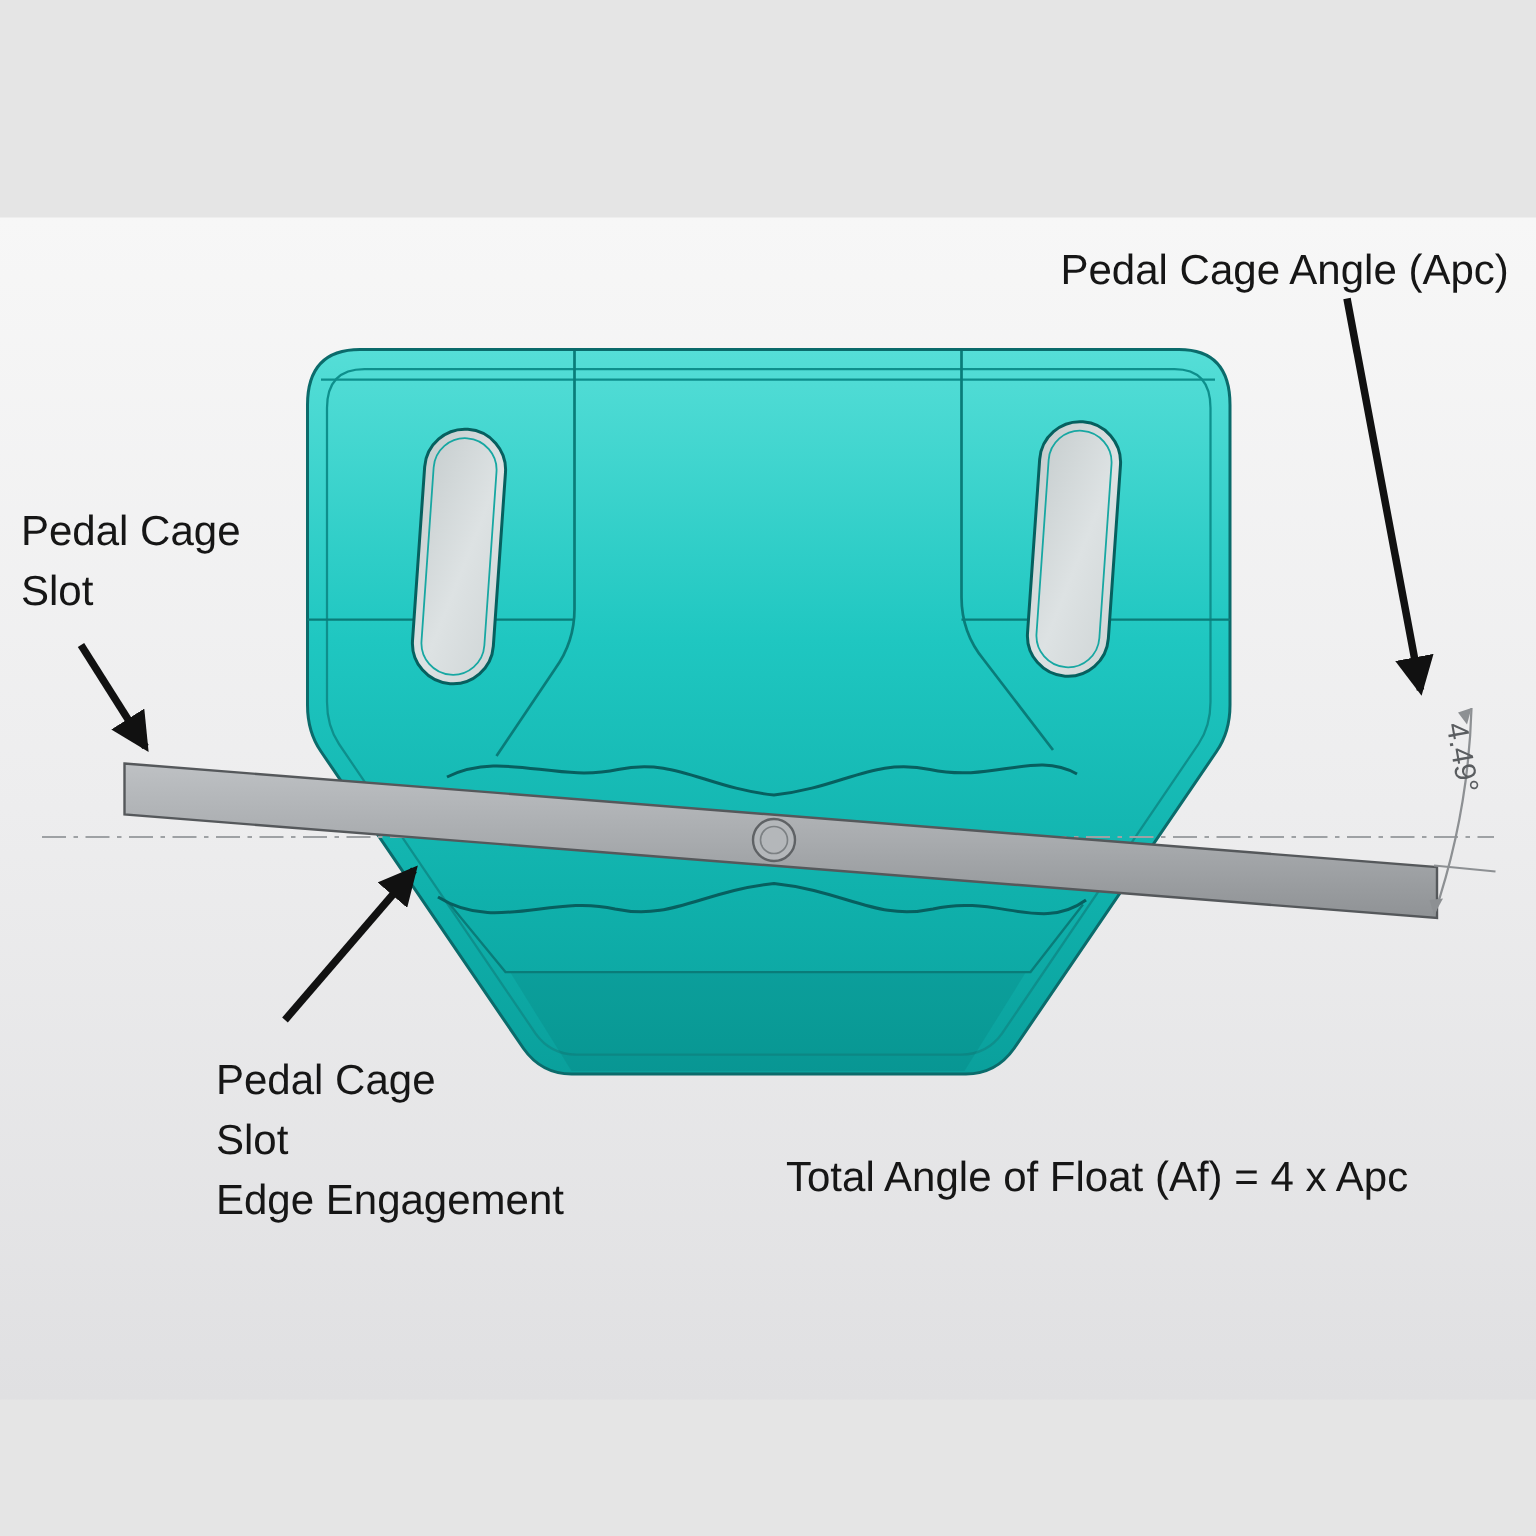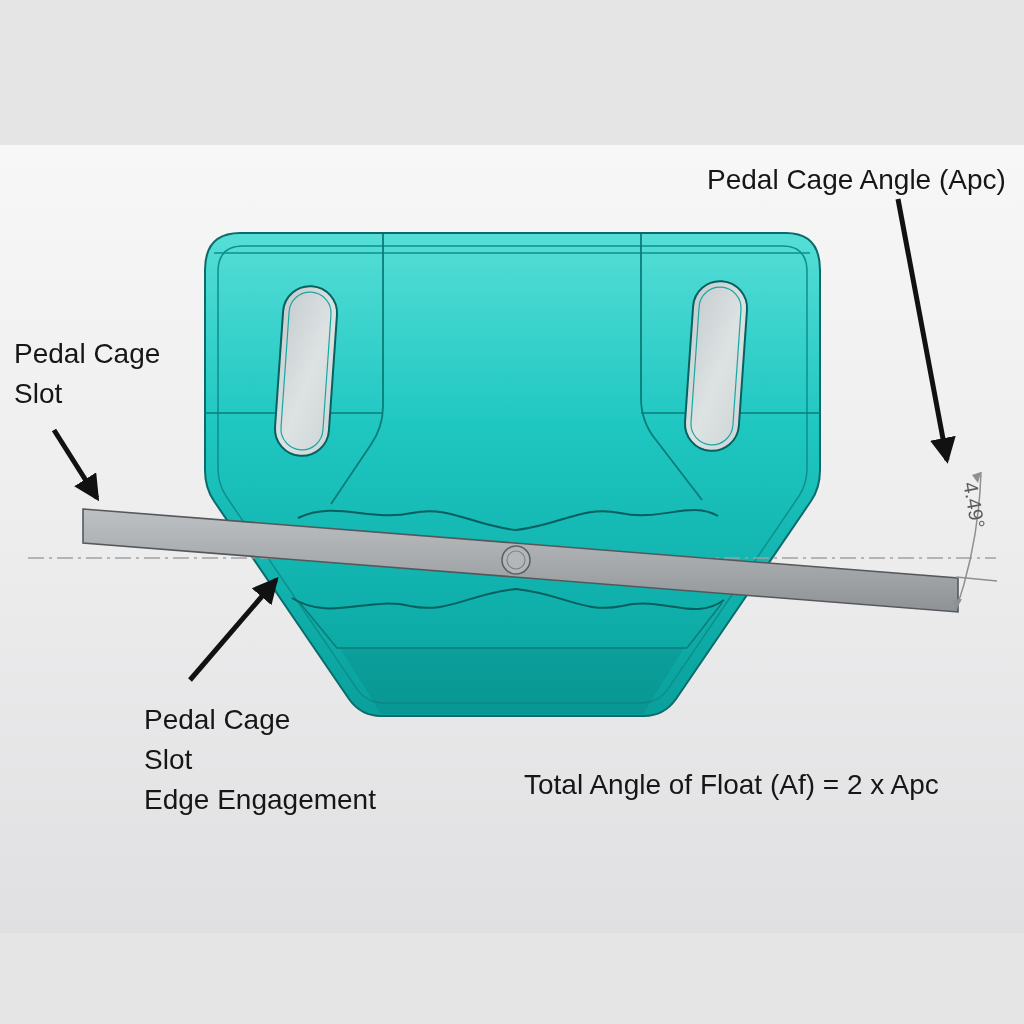--- a/index.html
+++ b/index.html
@@ -123,17 +123,17 @@
     <div>Pedal Cage</div>
     <div>Slot</div>
   </div>
 
   <div class="label label-slot">
     <div>Pedal Cage</div>
     <div>Slot</div>
     <div>Edge Engagement</div>
   </div>
 
-  <div class="label label-total">Total Angle of Float (Af) = 2 x Apc</div>
+  <div class="label label-total">Total Angle of Float (Af) = 4 x Apc</div>
 
   <div class="angle-text">4.49°</div>
 
 </div>
 
 </body></html>

